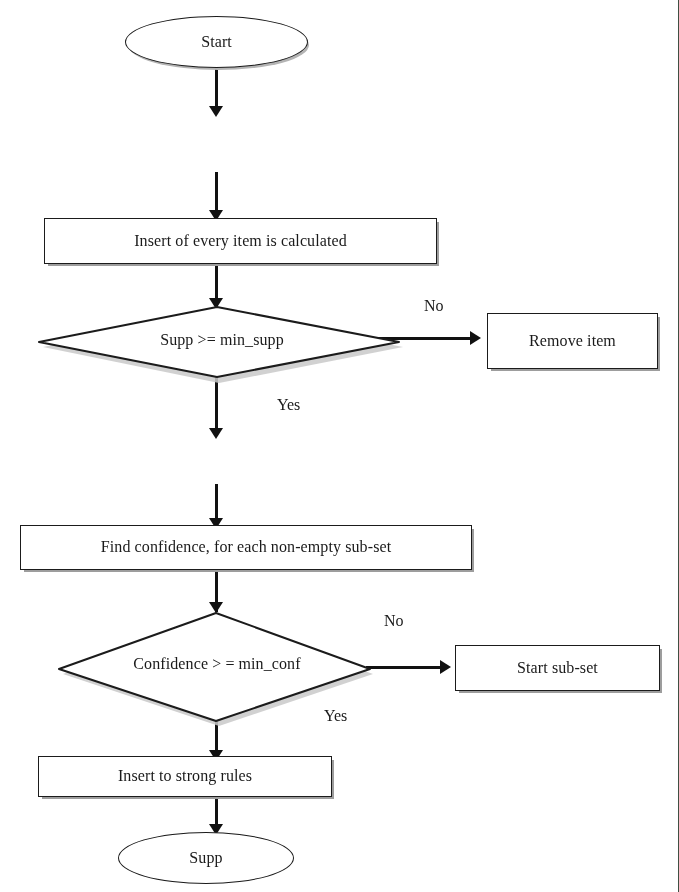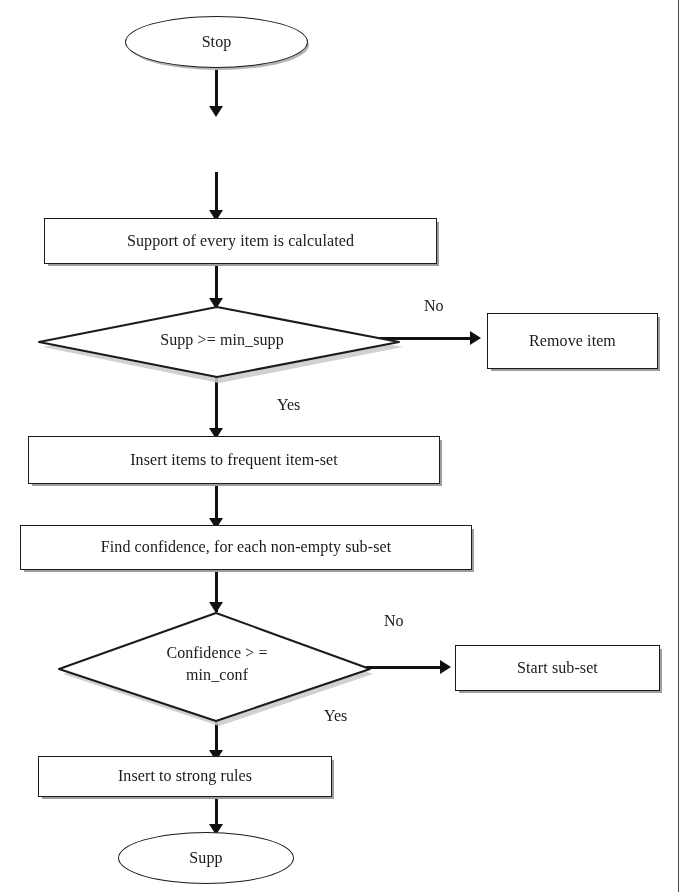--- a/index.html
+++ b/index.html
@@ -117,32 +117,32 @@
     white-space: nowrap;
     z-index: 4;
   }
 </style>
 </head>
 <body>
 
 <div id="canvas">
 
   <div class="terminator shadowed" style="left:125px; top:16px; width:183px; height:52px;">
-    <div class="nodetext">Stop</div>
+    <div class="nodetext">Start</div>
   </div>
 
   <div class="vline" style="left:215px; top:68px; height:44px;"></div>
   <div class="arrow-down" style="left:209px; top:106px;"></div>
 
 
   <div class="vline" style="left:215px; top:172px; height:44px;"></div>
   <div class="arrow-down" style="left:209px; top:210px;"></div>
 
   <div class="box" style="left:44px; top:218px; width:393px; height:46px;">
-    <div class="nodetext">Support of every item is calculated</div>
+    <div class="nodetext">Insert of every item is calculated</div>
   </div>
 
   <div class="vline" style="left:215px; top:264px; height:42px;"></div>
   <div class="arrow-down" style="left:209px; top:298px;"></div>
 
   <div class="diamond-wrap" style="left:37px; top:305px; width:370px; height:78px;">
     <svg width="370" height="78" viewBox="0 0 370 78">
       <polygon points="6,42 182,78 366,42 182,6" fill="#c9c9c9" stroke="none" opacity="0.85"></polygon>
       <polygon points="2,37 180,72 362,37 180,2" fill="#ffffff" stroke="#1b1b1b" stroke-width="2" stroke-linejoin="round"></polygon>
     </svg>
@@ -154,40 +154,37 @@
   <div class="branch-label" style="left:424px; top:297px;">No</div>
 
   <div class="box" style="left:487px; top:313px; width:171px; height:56px;">
     <div class="nodetext">Remove item</div>
   </div>
 
   <div class="vline" style="left:215px; top:374px; height:62px;"></div>
   <div class="arrow-down" style="left:209px; top:428px;"></div>
   <div class="branch-label" style="left:277px; top:396px;">Yes</div>
 
-  <div class="box" style="left:28px; top:436px; width:412px; height:48px;">
-    <div class="nodetext">Insert items to frequent item-set</div>
-  </div>
 
   <div class="vline" style="left:215px; top:484px; height:40px;"></div>
   <div class="arrow-down" style="left:209px; top:518px;"></div>
 
   <div class="box" style="left:20px; top:525px; width:452px; height:45px;">
     <div class="nodetext">Find confidence, for each non-empty sub-set</div>
   </div>
 
   <div class="vline" style="left:215px; top:570px; height:42px;"></div>
   <div class="arrow-down" style="left:209px; top:602px;"></div>
 
   <div class="diamond-wrap" style="left:57px; top:608px; width:320px; height:122px;">
     <svg width="320" height="122" viewBox="0 0 320 122">
       <polygon points="6,66 162,118 316,66 162,10" fill="#c9c9c9" stroke="none" opacity="0.85"></polygon>
       <polygon points="2,61 159,113 313,61 159,5" fill="#ffffff" stroke="#1b1b1b" stroke-width="2" stroke-linejoin="round"></polygon>
     </svg>
-    <div class="nodetext" style="height:112px; top:0px; flex-direction:column; gap:4px;">
+    <div class="nodetext" style="height:112px; top:0px; flex-direction:row; gap:4px;">
       <span>Confidence &gt; =</span>
       <span>min_conf</span>
     </div>
   </div>
 
   <div class="hline" style="left:366px; top:666px; width:78px;"></div>
   <div class="arrow-right" style="left:440px; top:660px;"></div>
   <div class="branch-label" style="left:384px; top:612px;">No</div>
 
   <div class="box" style="left:455px; top:645px; width:205px; height:46px;">

